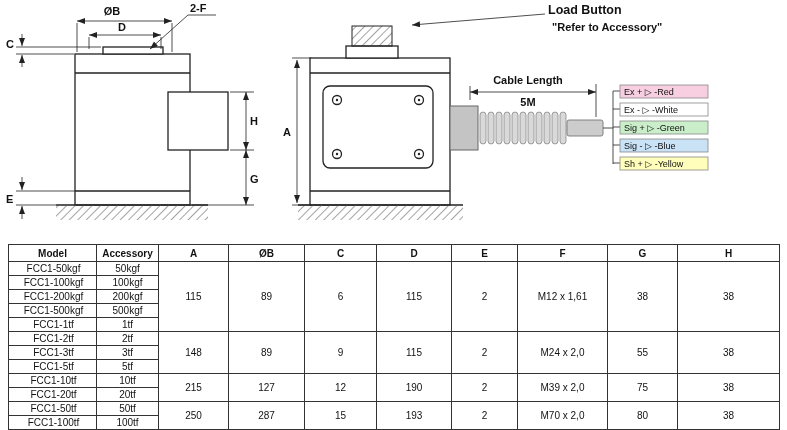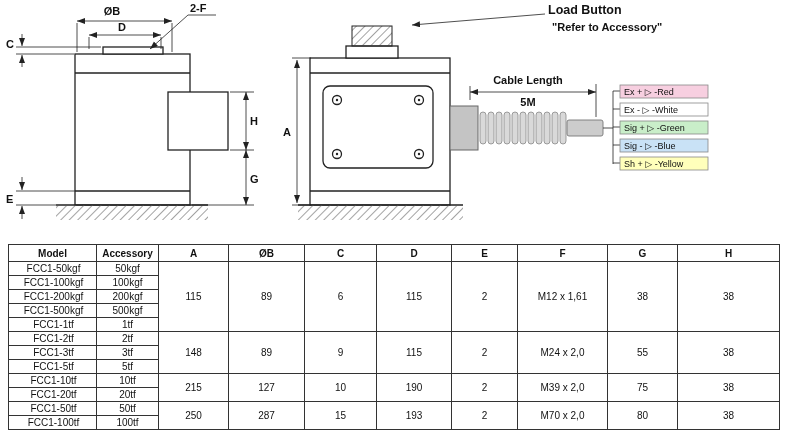--- a/index.html
+++ b/index.html
@@ -246,21 +246,21 @@
       </tr>
       <tr>
         <td class="model-cell">FCC1-5tf</td>
         <td>5tf</td>
       </tr>
       <tr>
         <td class="model-cell">FCC1-10tf</td>
         <td>10tf</td>
         <td rowspan="2">215</td>
         <td rowspan="2">127</td>
-        <td rowspan="2">10</td>
+        <td rowspan="2">12</td>
         <td rowspan="2">190</td>
         <td rowspan="2">2</td>
         <td rowspan="2">M39 x 2,0</td>
         <td rowspan="2">75</td>
         <td rowspan="2">38</td>
       </tr>
       <tr>
         <td class="model-cell">FCC1-20tf</td>
         <td>20tf</td>
       </tr>

